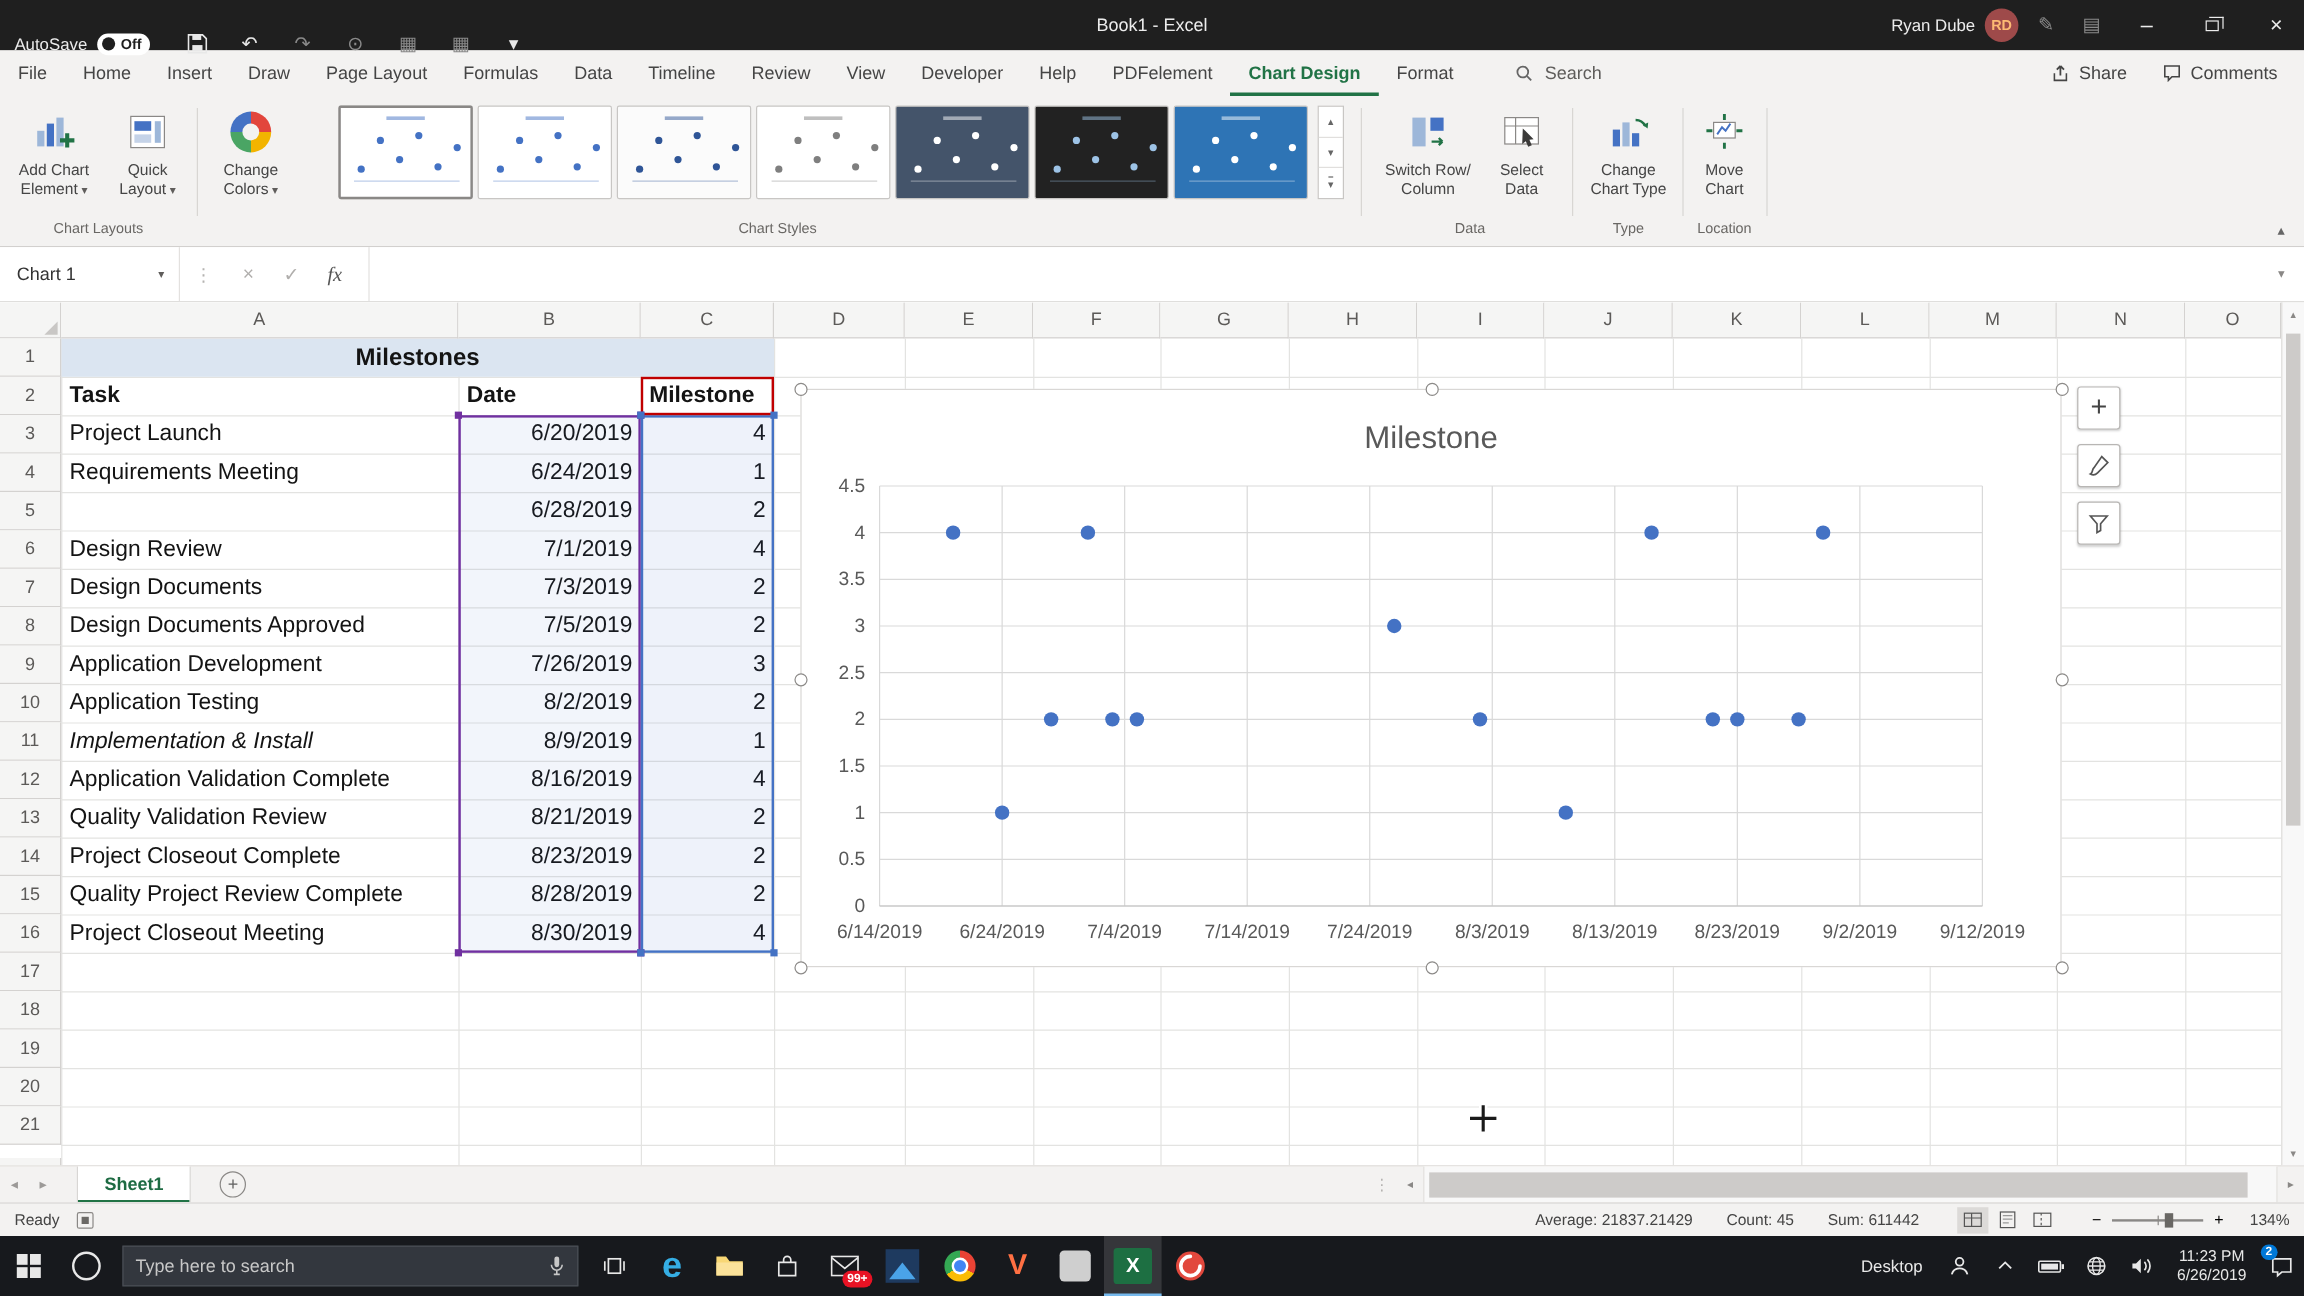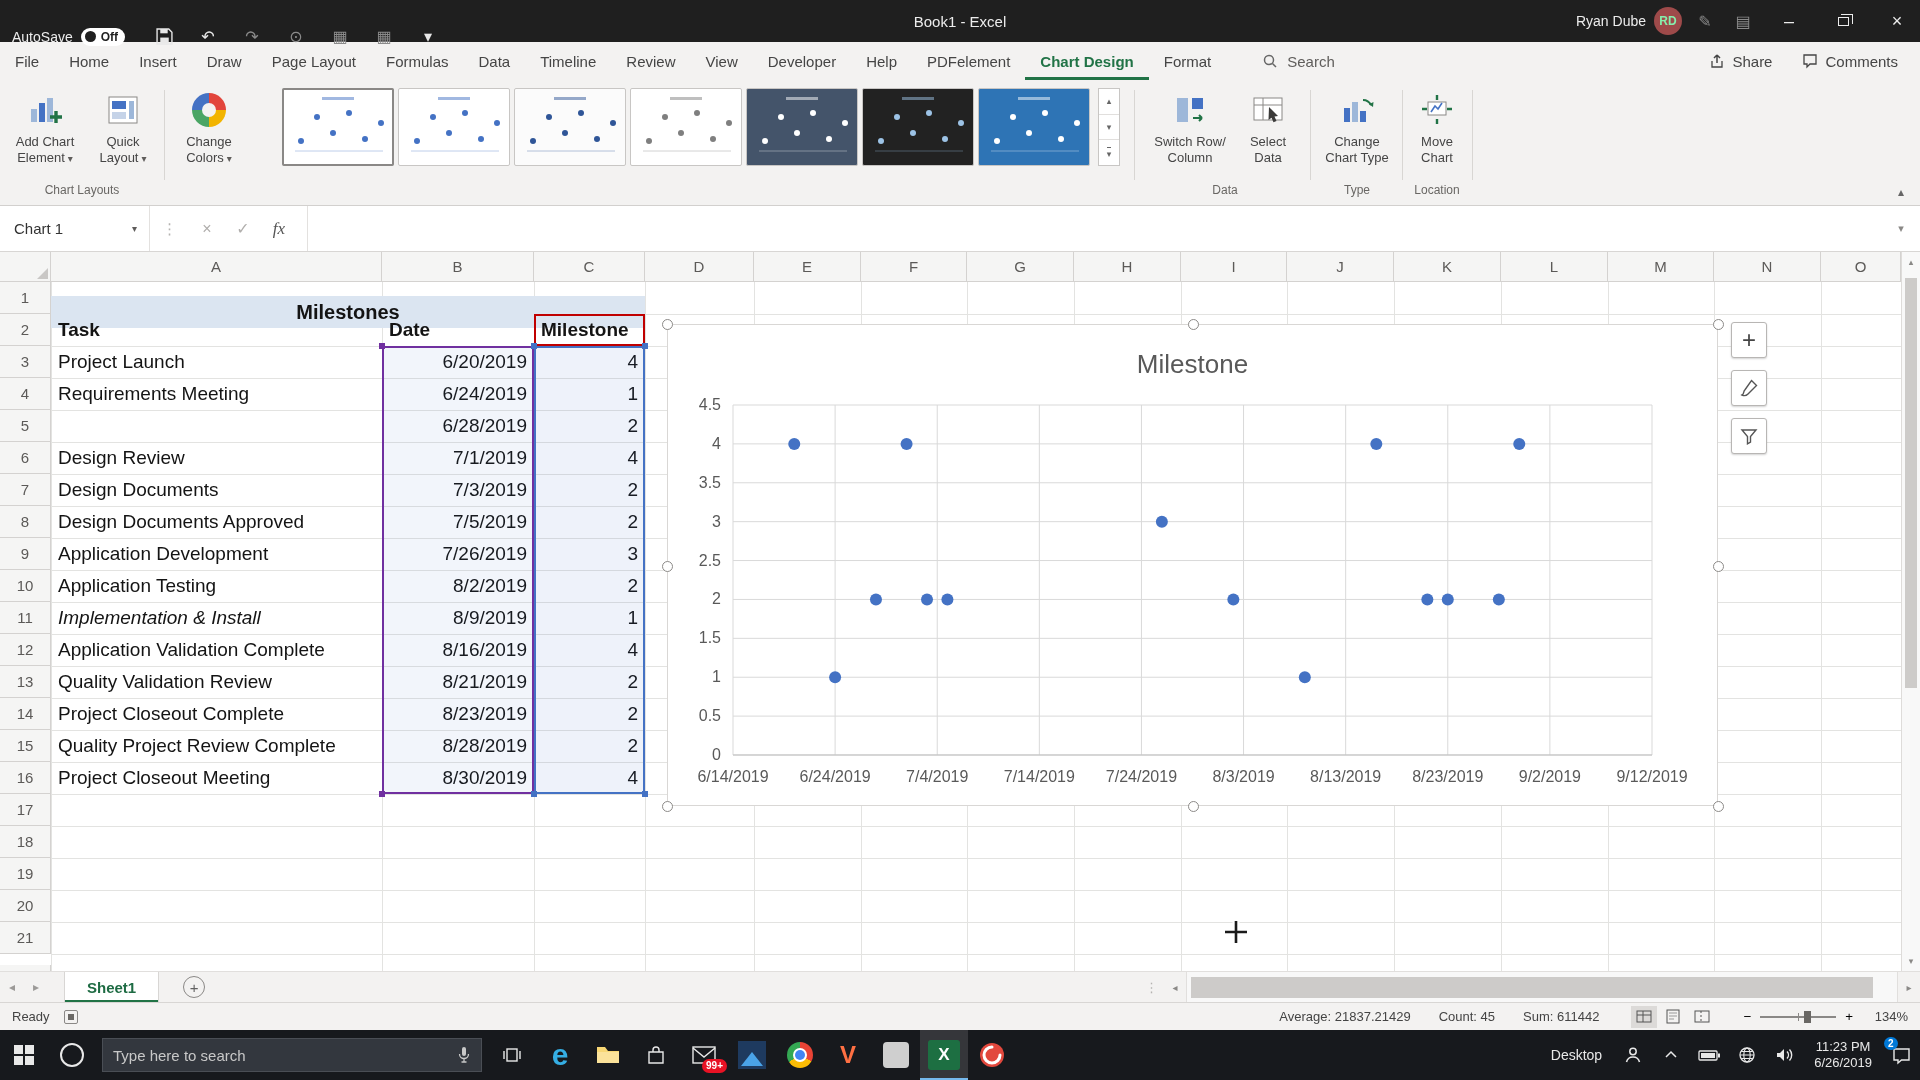--- a/index.html
+++ b/index.html
@@ -13,21 +13,21 @@
             display:flex;align-items:center;font-size:14px;}
   .tb-left{display:flex;align-items:center;gap:14px;padding-left:12px;z-index:2;margin-top:31px;}
   .autosave{display:flex;align-items:center;gap:8px;margin-right:10px;}
   .toggle{display:flex;align-items:center;gap:5px;background:#fff;color:#1f1f1f;border-radius:9px;height:18px;
           padding:0 7px 0 4px;font-size:12px;font-weight:bold;}
   .knob{width:11px;height:11px;border-radius:50%;background:#1f1f1f;}
   .qat{width:30px;height:30px;display:flex;align-items:center;justify-content:center;color:#e8e8e8;font-size:16px;}
   .qat.dim{color:#8a8a8a;}
   .tb-title{position:absolute;left:0;right:0;text-align:center;font-size:15px;pointer-events:none;}
   .tb-right{margin-left:auto;display:flex;align-items:center;gap:8px;height:100%;z-index:2;}
-  .avatar{width:28px;height:28px;border-radius:50%;background:#9e4a4a;color:#86efac;display:flex;align-items:center;
+  .avatar{width:28px;height:28px;border-radius:50%;background:#9e4a4a;color:#fdba74;display:flex;align-items:center;
           justify-content:center;font-size:12px;font-weight:bold;}
   .winbtn{width:46px;height:42px;display:flex;align-items:center;justify-content:center;color:#ececec;font-size:18px;}
   .restore-glyph{position:relative;width:11px;height:9px;border:1px solid #ececec;}
   .restore-glyph::before{content:"";position:absolute;left:2px;top:-4px;width:11px;height:9px;
           border:1px solid #ececec;border-left:none;border-bottom:none;}
 
   
   .ribbon-tabs{position:absolute;left:0;top:42px;width:1920px;height:38px;background:#f3f2f1;display:flex;
                align-items:stretch;color:#454545;font-size:15px;}
   .rtab{display:flex;align-items:center;padding:0 15px;white-space:nowrap;}
@@ -458,20 +458,21 @@
       </div>
       <div>
         <span>Move</span><br>
         <span>Chart</span>
       </div>
     </div>
 
     <div class="rdiv" style="left:1472px;"></div>
 
     <div class="rgroup-label" style="left:6px;width:152px;">Chart Layouts</div>
+    <div class="rgroup-label" style="left:170px;width:956px;">Chart Styles</div>
     <div class="rgroup-label" style="left:1146px;width:158px;">Data</div>
     <div class="rgroup-label" style="left:1318px;width:78px;">Type</div>
     <div class="rgroup-label" style="left:1410px;width:54px;">Location</div>
 
     <button class="collapse-ribbon"><span>▴</span></button>
   </section>
 
   <section class="formulabar">
     <div class="namebox">
       <span>Chart 1</span>
@@ -556,21 +557,21 @@
       <div class="row-header" style="left: 0px; top: 414px; width: 51px; height: 32px;">13</div>
       <div class="row-header" style="left: 0px; top: 446px; width: 51px; height: 32px;">14</div>
       <div class="row-header" style="left: 0px; top: 478px; width: 51px; height: 32px;">15</div>
       <div class="row-header" style="left: 0px; top: 510px; width: 51px; height: 32px;">16</div>
       <div class="row-header" style="left: 0px; top: 542px; width: 51px; height: 32px;">17</div>
       <div class="row-header" style="left: 0px; top: 574px; width: 51px; height: 32px;">18</div>
       <div class="row-header" style="left: 0px; top: 606px; width: 51px; height: 32px;">19</div>
       <div class="row-header" style="left: 0px; top: 638px; width: 51px; height: 32px;">20</div>
       <div class="row-header" style="left: 0px; top: 670px; width: 51px; height: 32px;">21</div>
       <div class="row-header" style="left: 0px; top: 702px; width: 51px; height: 32px; margin-top: 11px;">22</div>
-      <div class="cell merged-title" style="left: 51px; top: 44px; width: 594px; height: 32px; background: rgb(219, 229, 241);">Milestones</div>
+      <div class="cell merged-title" style="left: 51px; top: 30px; width: 594px; height: 32px; background: rgb(219, 229, 241);">Milestones</div>
       <div class="cell b" style="left: 51px; top: 62px; width: 331px; height: 32px;">Task</div>
       <div class="cell b" style="left: 382px; top: 62px; width: 152px; height: 32px;">Date</div>
       <div class="cell b" style="left: 534px; top: 62px; width: 111px; height: 32px;">Milestone</div>
       <div class="cell" style="left: 51px; top: 94px; width: 331px; height: 32px;">Project Launch</div>
       <div class="cell r" style="left: 382px; top: 94px; width: 152px; height: 32px;">6/20/2019</div>
       <div class="cell r" style="left: 534px; top: 94px; width: 111px; height: 32px;">4</div>
       <div class="cell" style="left: 51px; top: 126px; width: 331px; height: 32px;">Requirements Meeting</div>
       <div class="cell r" style="left: 382px; top: 126px; width: 152px; height: 32px;">6/24/2019</div>
       <div class="cell r" style="left: 534px; top: 126px; width: 111px; height: 32px;">1</div>
       <div class="cell r" style="left: 382px; top: 158px; width: 152px; height: 32px;">6/28/2019</div>

